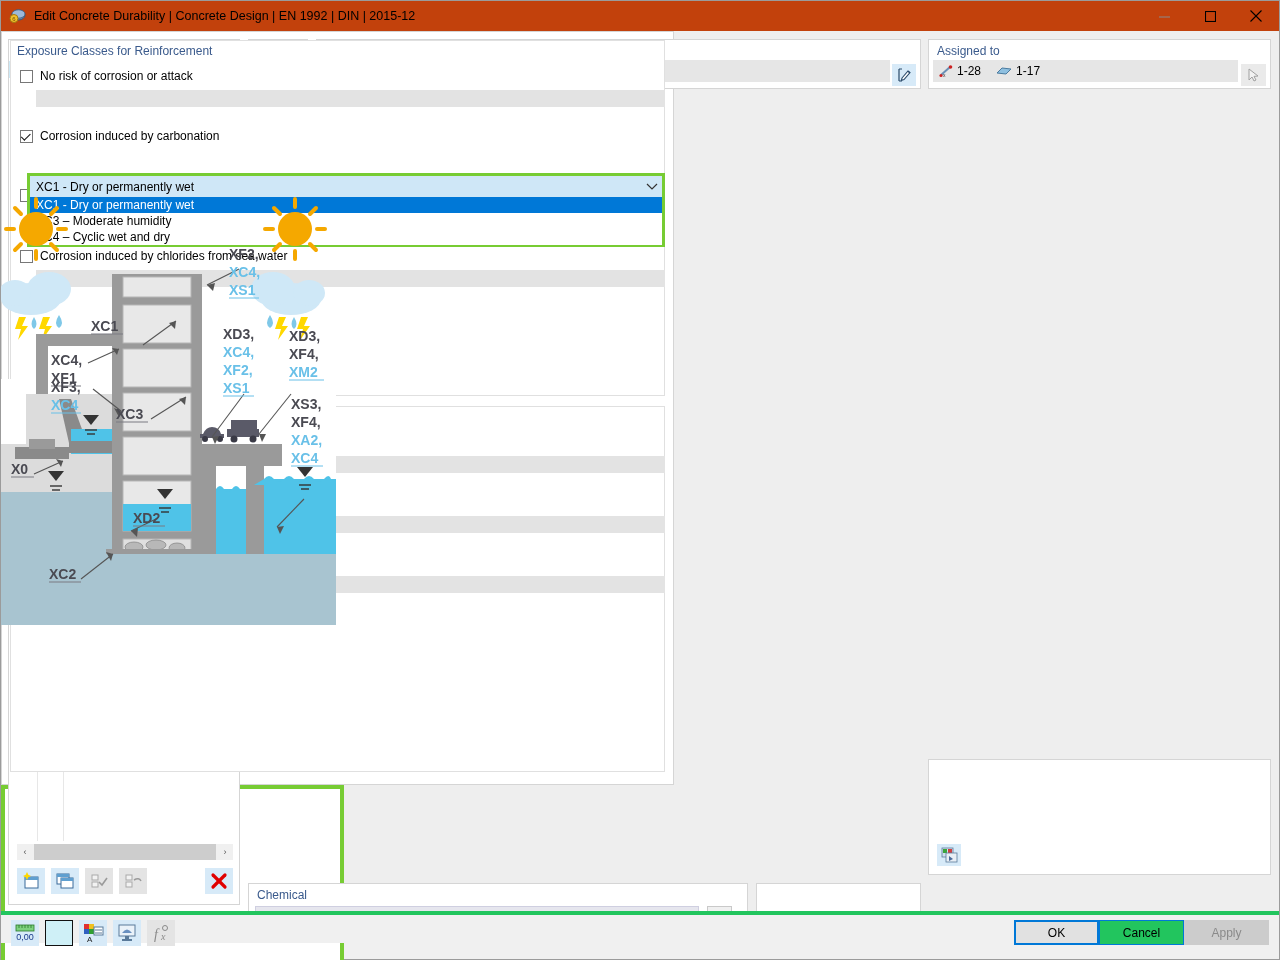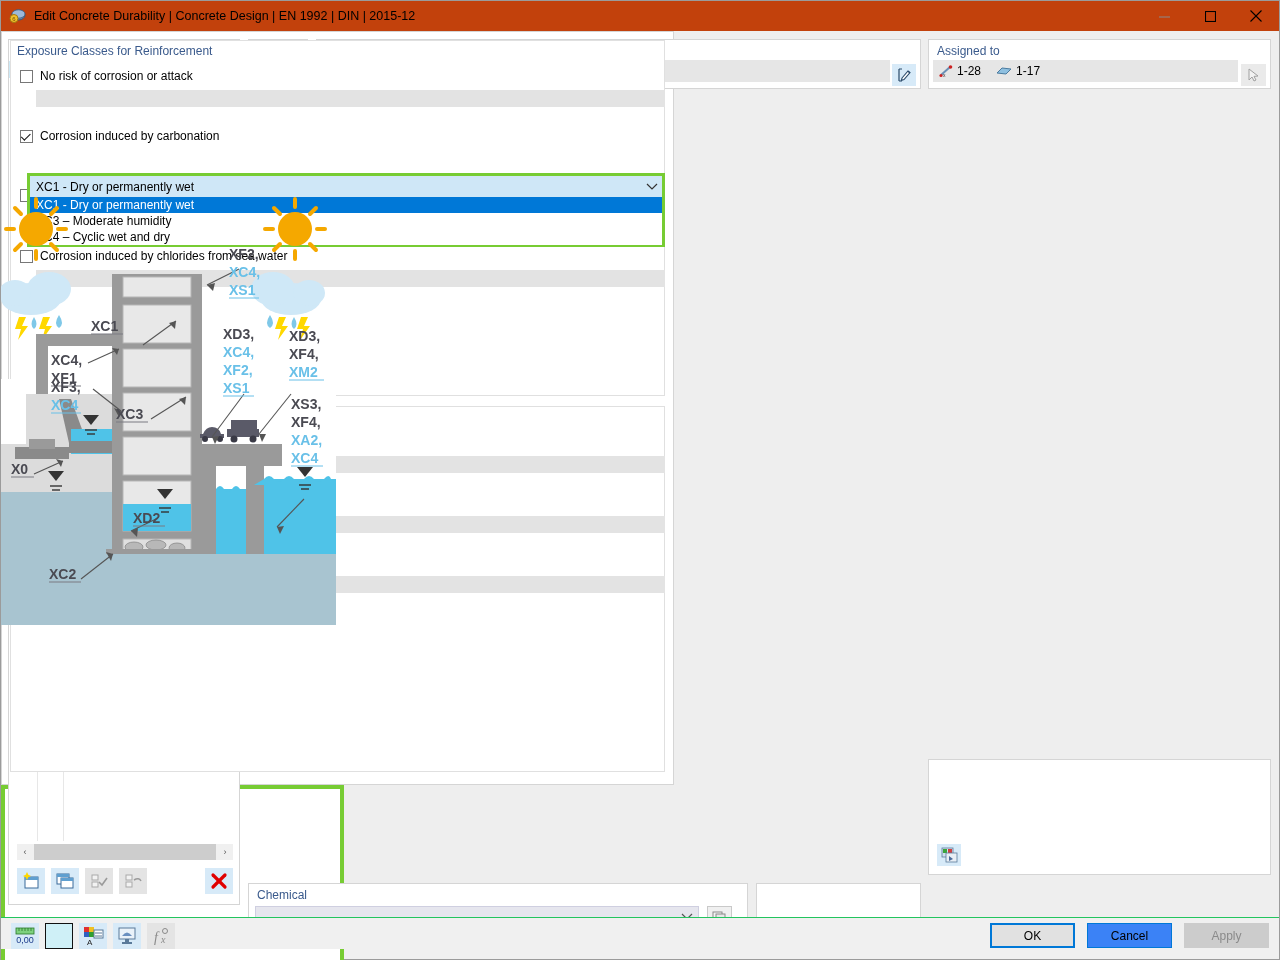--- a/index.html
+++ b/index.html
@@ -180,39 +180,39 @@
   }
   .comment-btn {
     position: absolute; left: 458px; top: 22px; width: 25px; height: 21px;
     background: #f0f0f0; border: 1px solid #c9c9c9;
     display: flex; align-items: center; justify-content: center;
   }
   #comment-side-panel { left: 755px; top: 852px; width: 165px; height: 48px; }
 
   
   .footer {
-    position: absolute; left: 0; bottom: 10px; width: 1278px; height: 32px;
-    background: #f0f0f0; border-top: 1px solid #22c55e;
+    position: absolute; left: 0; bottom: 16px; width: 1278px; height: 32px;
+    background: #f0f0f0; border-top: 4px solid #22c55e;
   }
   .footer-tools { position: absolute; left: 10px; top: 5px; display: flex; gap: 6px; align-items: center; }
   .ftbtn {
     width: 28px; height: 26px; background: #d7eaf8;
     display: flex; align-items: center; justify-content: center;
   }
   .ftbtn.disabled { background: #e4e4e4; }
   .ftbtn.white { background: #cff0f7; border: 1px solid #111; }
 
-  .footer-btns { position: absolute; right: 10px; top: 5px; display: flex; gap: 12px; }
+  .footer-btns { position: absolute; right: 10px; top: 5px; display: flex; }
   .fbtn {
     width: 85px; height: 25px; font-size: 12px; color: #000;
     display: flex; align-items: center; justify-content: center;
     background: #e1e1e1; border: 1px solid #0078d7;
   }
   .fbtn.primary { border: 2px solid #0078d7; }
-  .fbtn.cancel { background: #3b82f6; }
+  .fbtn.cancel { background: #22c55e; }
   .fbtn.disabled { background: #cccccc; border: 1px solid #cccccc; color: #8a8a8a; }
 
   svg { display: block; }
 </style>
 </head>
 <body>
 
 <div class="window">
 
   <div class="titlebar">

